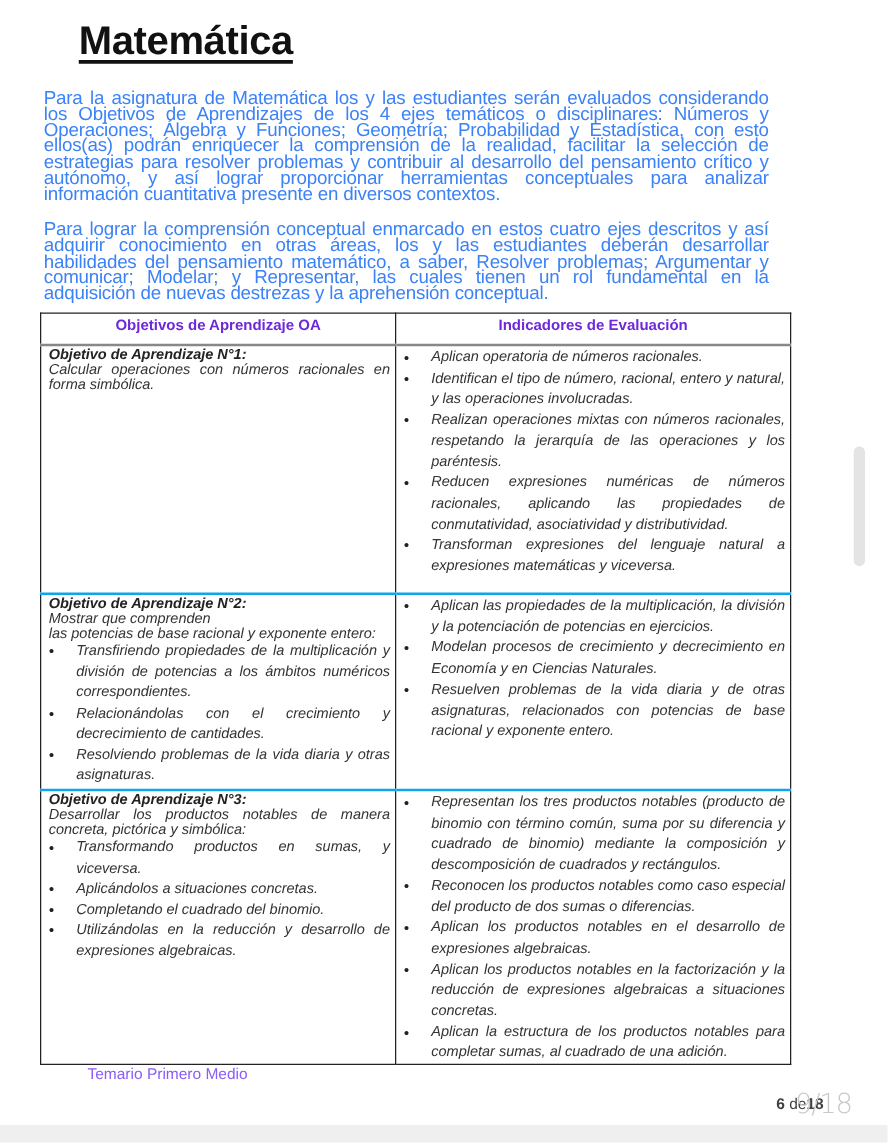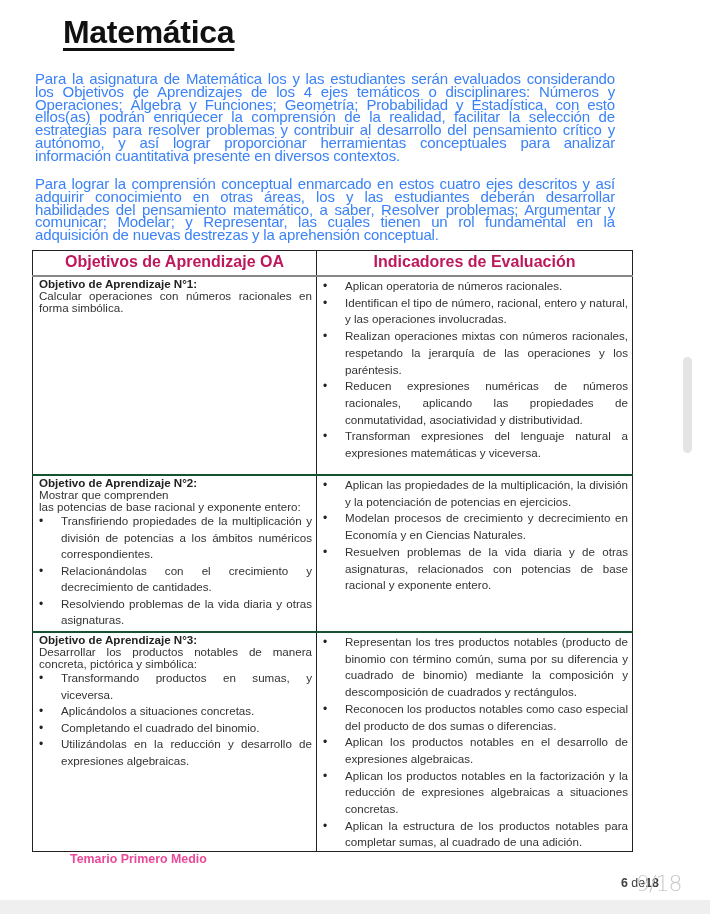--- a/index.html
+++ b/index.html
@@ -19,37 +19,37 @@
   }
   .p1 { top:73px; }
   .p2 { top:178px; }
   table.oa {
     position:absolute; left:32px; top:250px; width:600px; border-collapse:collapse;
     font-size:11.6px; color:#333; table-layout:fixed;
   }
   table.oa th, table.oa td {
     border:1.5px solid #222; vertical-align:top; padding:1px 4px 0 6px;
   }
-  table.oa tr + tr td, table.oa tr.head + tr td { border-top:2px solid #14532d; }
+  table.oa tr + tr td, table.oa tr.head + tr td { border-top:2px solid #0ea5e9;font-style:italic; }
   table.oa th {
-    font-size:16px; font-weight:bold; color:#be185d; height:20px; padding:2px 4px;
+    font-size:12px; font-weight:bold; color:#6d28d9; height:20px; padding:2px 4px;
     border-bottom:2px solid #888;
   }
   col.c1 { width:284px; }
   col.c2 { width:316px; }
   .obj-title { font-weight:bold; color:#222; line-height:12px; }
   .obj-desc { text-align:justify; line-height:12px; }
   ul.l { margin:0; padding:0; list-style:none; }
   ul.l li { position:relative; padding-left:22px; text-align:justify; line-height:16.5px; }
   ul.l li::before { content:"\2022"; position:absolute; left:0; top:0; font-size:12px; color:#222; }
   ul.r li { padding-left:22px; line-height:16.7px; }
   .row1 td { height:196px; }
   .row2 td { height:154px; }
   .row3 td { height:213px; }
-  .footer-left { position:absolute; left:70px; top:852px; font-size:12.4px; color:#ec4899;font-weight:bold; }
+  .footer-left { position:absolute; left:70px; top:852px; font-size:12.4px; color:#8b5cf6; }
   .footer-right { position:absolute; left:621px; top:876px; font-size:12.4px; color:#404040; }
   .footer-right b { font-weight:bold; }
   .pager-overlay {
     position:absolute; left:636px; top:871px; font-size:22px; color:#c9c9c9;
     font-family:"DejaVu Sans", sans-serif; font-weight:300; letter-spacing:-1px;
   }
   .bottom-bar { position:absolute; left:0; top:900px; width:710px; height:14px; background:#efefef; }
   .scrollbar {
     position:absolute; left:683px; top:357px; width:9px; height:96px; border-radius:5px;
     background:#e4e4e4;

